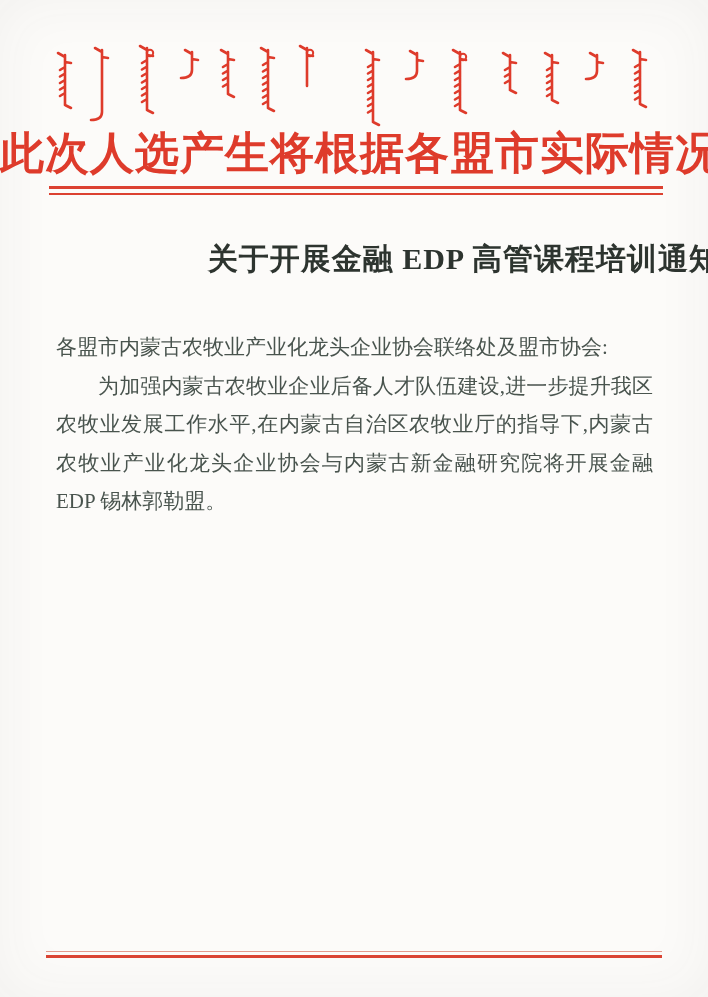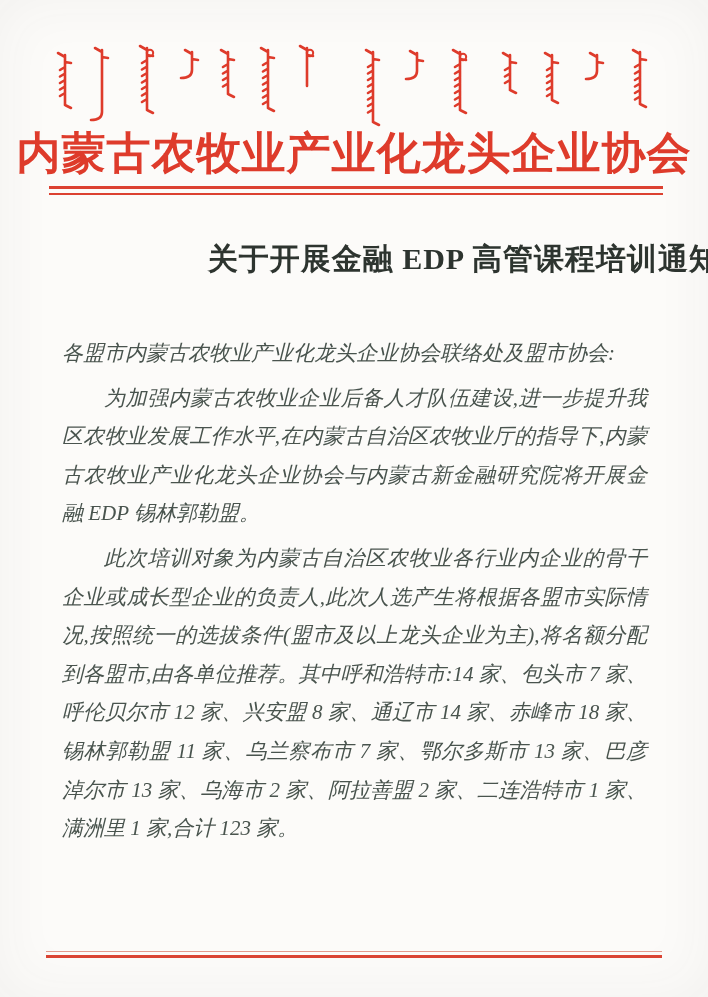--- a/index.html
+++ b/index.html
@@ -61,22 +61,21 @@
     position: absolute;
     top: 328px;
     left: 56px;
     width: 597px;
     font-size: 21px;
     line-height: 38.6px;
     color: #49544e;
     text-align: justify;
   }
   .doc-body p {
-    margin: 6px;
-    font-style: italic;
+    margin: 0;
   }
   .doc-body p.indent {
     text-indent: 2em;
   }
   .footer-rule {
     position: absolute;
     top: 951px;
     left: 46px;
     width: 616px;
     height: 3px;
@@ -102,27 +101,26 @@
       <path d="M373 52 L373 122 M373 54 l-7 -4 M373 59 l6 1 M373 64 l-5 3 M373 70.5 l-5 3 M373 77 l-5 3 M373 83.5 l-5 3 M373 90 l-5 3 M373 96.5 l-5 3 M373 103 l-5 3 M373 109.5 l-5 3 M373 122 l6 3" fill="none" stroke="#de3b2b" stroke-width="2.6" stroke-linecap="round" stroke-linejoin="round"></path>
       <path d="M417 53 L417 71 M417 55 l-7 -4 M417 60 l6 1 M417 71 c0 6 -4 8 -11 8" fill="none" stroke="#de3b2b" stroke-width="2.6" stroke-linecap="round" stroke-linejoin="round"></path>
       <path d="M460 52 L460 110 M460 54 l-7 -4 M460 59 l6 1 M460 64 l-5 3 M460 70.5 l-5 3 M460 77 l-5 3 M460 83.5 l-5 3 M460 90 l-5 3 M460 96.5 l-5 3 M460 103 l-5 3 M460 110 l6 3" fill="none" stroke="#de3b2b" stroke-width="2.6" stroke-linecap="round" stroke-linejoin="round"></path>
       <circle cx="463" cy="57" r="3.2" fill="none" stroke="#de3b2b" stroke-width="2"></circle>
       <path d="M510 55 L510 90 M510 57 l-7 -4 M510 62 l6 1 M510 67 l-5 3 M510 73.5 l-5 3 M510 80 l-5 3 M510 90 l6 3" fill="none" stroke="#de3b2b" stroke-width="2.6" stroke-linecap="round" stroke-linejoin="round"></path>
       <path d="M552 55 L552 100 M552 57 l-7 -4 M552 62 l6 1 M552 67 l-5 3 M552 73.5 l-5 3 M552 80 l-5 3 M552 86.5 l-5 3 M552 93 l-5 3 M552 100 l6 3" fill="none" stroke="#de3b2b" stroke-width="2.6" stroke-linecap="round" stroke-linejoin="round"></path>
       <path d="M597 55 L597 71 M597 57 l-7 -4 M597 62 l6 1 M597 71 c0 6 -4 8 -11 8" fill="none" stroke="#de3b2b" stroke-width="2.6" stroke-linecap="round" stroke-linejoin="round"></path>
       <path d="M640 52 L640 104 M640 54 l-7 -4 M640 59 l6 1 M640 64 l-5 3 M640 70.5 l-5 3 M640 77 l-5 3 M640 83.5 l-5 3 M640 90 l-5 3 M640 96.5 l-5 3 M640 104 l6 3" fill="none" stroke="#de3b2b" stroke-width="2.6" stroke-linecap="round" stroke-linejoin="round"></path>
     </svg>
 
-  <div class="org-name">内蒙古农牧业产业化龙头企业协会</div>
+  <div class="org-name">此次人选产生将根据各盟市实际情况</div>
 
   <div class="header-rule"></div>
 
   <div class="doc-title">关于开展金融 EDP 高管课程培训通知</div>
 
   <div class="doc-body">
       <p class="">各盟市内蒙古农牧业产业化龙头企业协会联络处及盟市协会:</p>
       <p class="indent">为加强内蒙古农牧业企业后备人才队伍建设,进一步提升我区农牧业发展工作水平,在内蒙古自治区农牧业厅的指导下,内蒙古农牧业产业化龙头企业协会与内蒙古新金融研究院将开展金融 EDP 锡林郭勒盟。</p>
-      <p class="indent">此次培训对象为内蒙古自治区农牧业各行业内企业的骨干企业或成长型企业的负责人,此次人选产生将根据各盟市实际情况,按照统一的选拔条件(盟市及以上龙头企业为主),将名额分配到各盟市,由各单位推荐。其中呼和浩特市:14 家、包头市 7 家、呼伦贝尔市 12 家、兴安盟 8 家、通辽市 14 家、赤峰市 18 家、锡林郭勒盟 11 家、乌兰察布市 7 家、鄂尔多斯市 13 家、巴彦淖尔市 13 家、乌海市 2 家、阿拉善盟 2 家、二连浩特市 1 家、满洲里 1 家,合计 123 家。</p>
     </div>
 
   <div class="footer-rule"></div>
 
 </div>
 
 </body></html>

